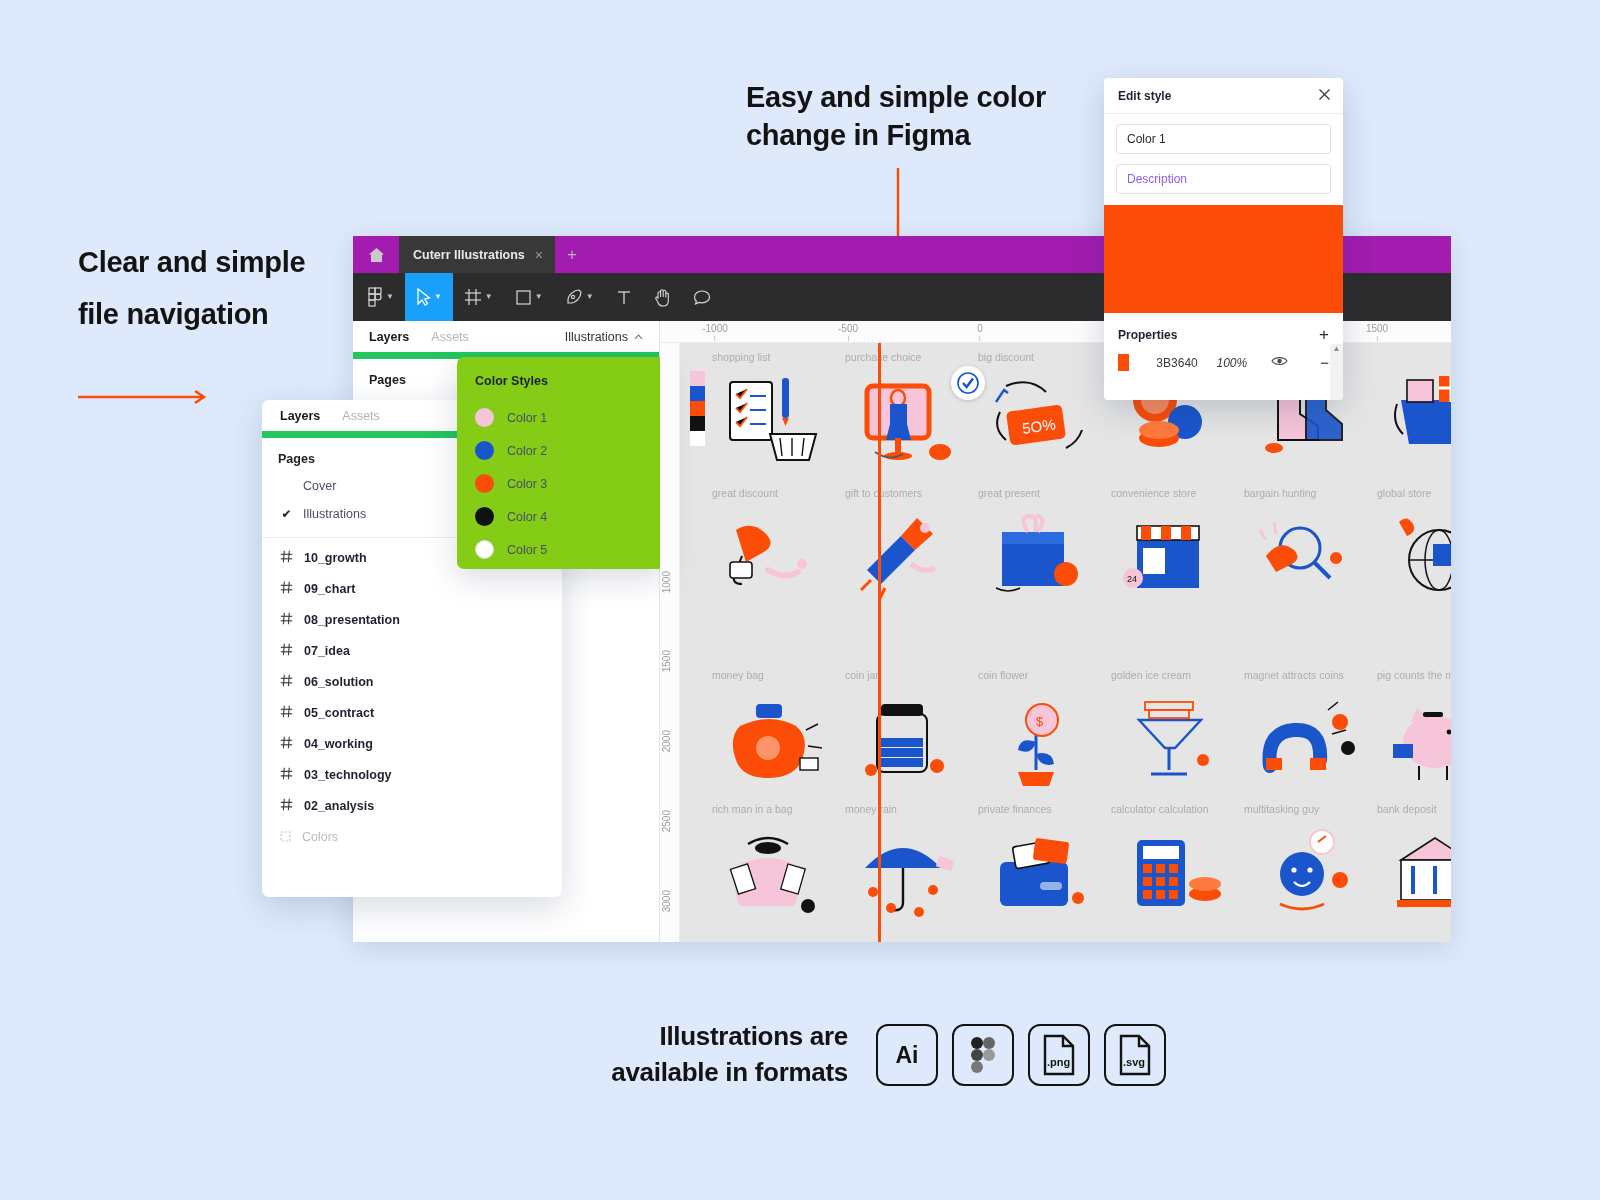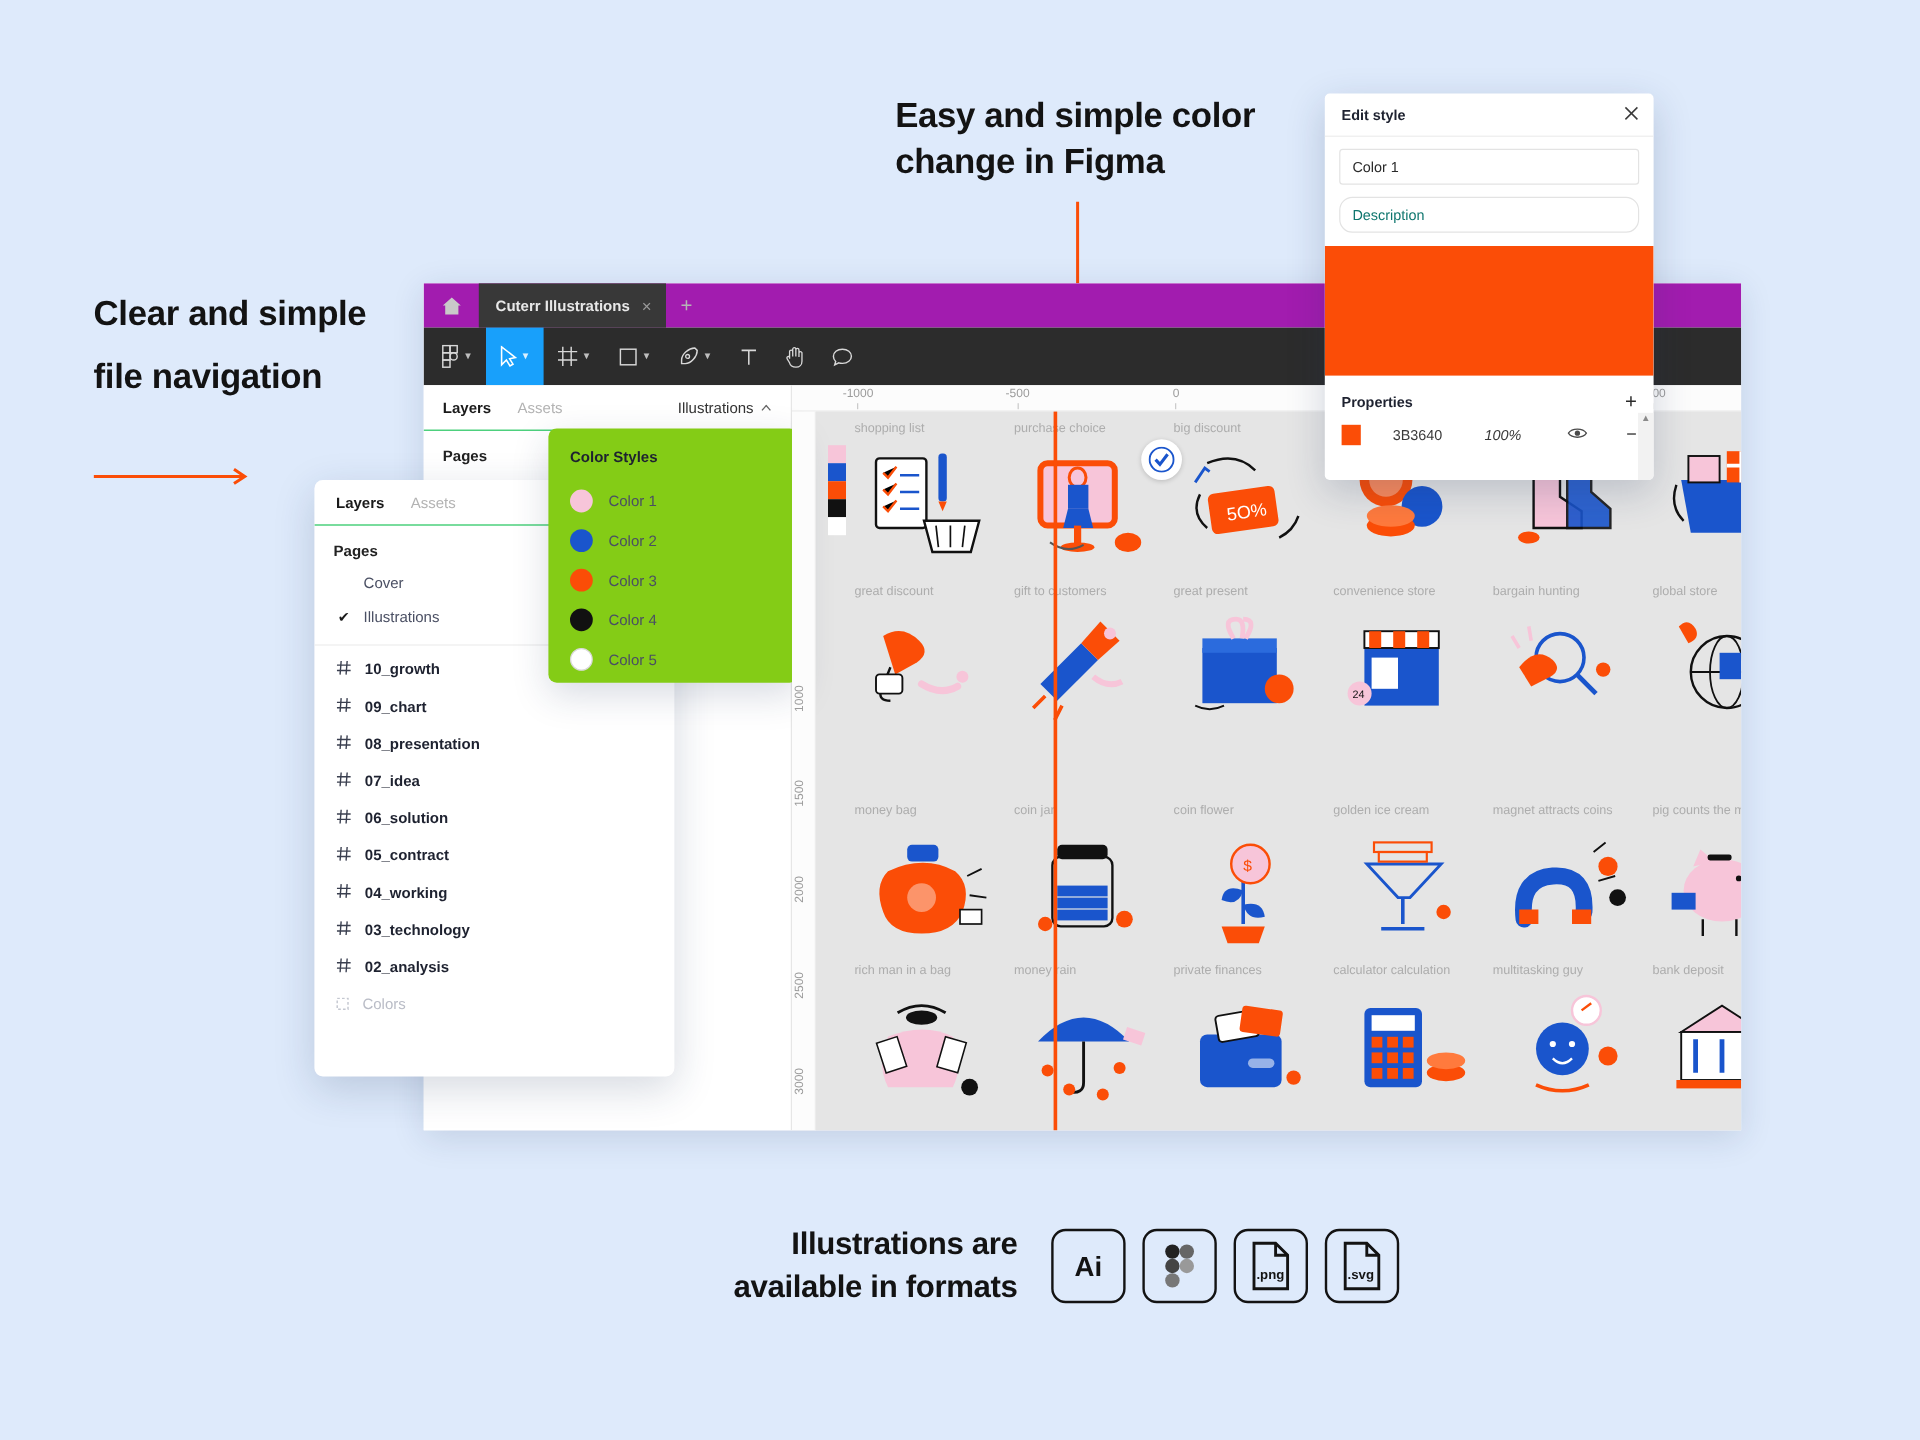--- a/index.html
+++ b/index.html
@@ -81,21 +81,21 @@
 
   
   #figma-body { display: flex; height: 621px; }
   #left-panel {
     width: 307px; background: #fff; border-right: 1px solid #e6e6e6;
     flex: none;
   }
   .panel-tabs {
     height: 38px; display: flex; align-items: center;
     padding: 0 16px; gap: 22px;
-    border-bottom: 1px solid #22c55e;
+    border-bottom: 7px solid #22c55e;
     font-size: 12.5px;
     text-align: right;
   }
   .panel-tabs .pt { color: #b3b3b3; }
   .panel-tabs .pt.sel { color: #1a1a1a; font-weight: bold; }
   .panel-tabs .spacer { flex: 1; }
   .panel-tabs .pagename {
     color: #333; display: flex; align-items: center; gap: 6px;
   }
   .pages-head {
@@ -185,38 +185,38 @@
   #color-styles h4 { font-size: 12.5px; color: #1e2230; margin-bottom: 13px; }
   .cs-item {
     display: flex; align-items: center; gap: 13px;
     height: 33px; font-size: 12.5px; color: #4a4f63;
   }
   .cs-dot { width: 19px; height: 19px; border-radius: 50%; }
 
   
   #edit-style {
     position: absolute; left: 1104px; top: 78px;
-    width: 274px; height: 322px;
+    width: 239px; height: 322px;
     background: #fff; border-radius: 4px;
     box-shadow: 0 10px 32px rgba(30,50,90,.20);
     overflow: hidden;
   }
   #edit-style .es-head {
     height: 36px; display: flex; align-items: center;
     padding: 0 12px 0 14px; border-bottom: 1px solid #ededed;
     font-size: 12px; font-weight: bold; color: #1e2230;
   }
   #edit-style .es-head .sp { flex: 1; }
   .es-field {
     margin: 10px 12px 0; height: 30px;
     border: 1px solid #e3e3e3; border-radius: 3px;
     display: flex; align-items: center; padding: 0 10px;
     font-size: 12px; color: #2a2a2a;
   }
-  .es-field.ph { color: #0f766e; border-radius: 11px; }
+  .es-field.ph { color: #8b5cf6; }
   .es-color { margin-top: 11px; height: 108px; }
   .es-props {
     display: flex; align-items: center; padding: 13px 14px 0;
     font-size: 12px; font-weight: bold; color: #1e2230;
   }
   .es-props .sp { flex: 1; }
   .es-row {
     display: flex; align-items: center; gap: 16px;
     padding: 11px 14px 0; font-size: 12px; color: #3a3a3a;
   }

